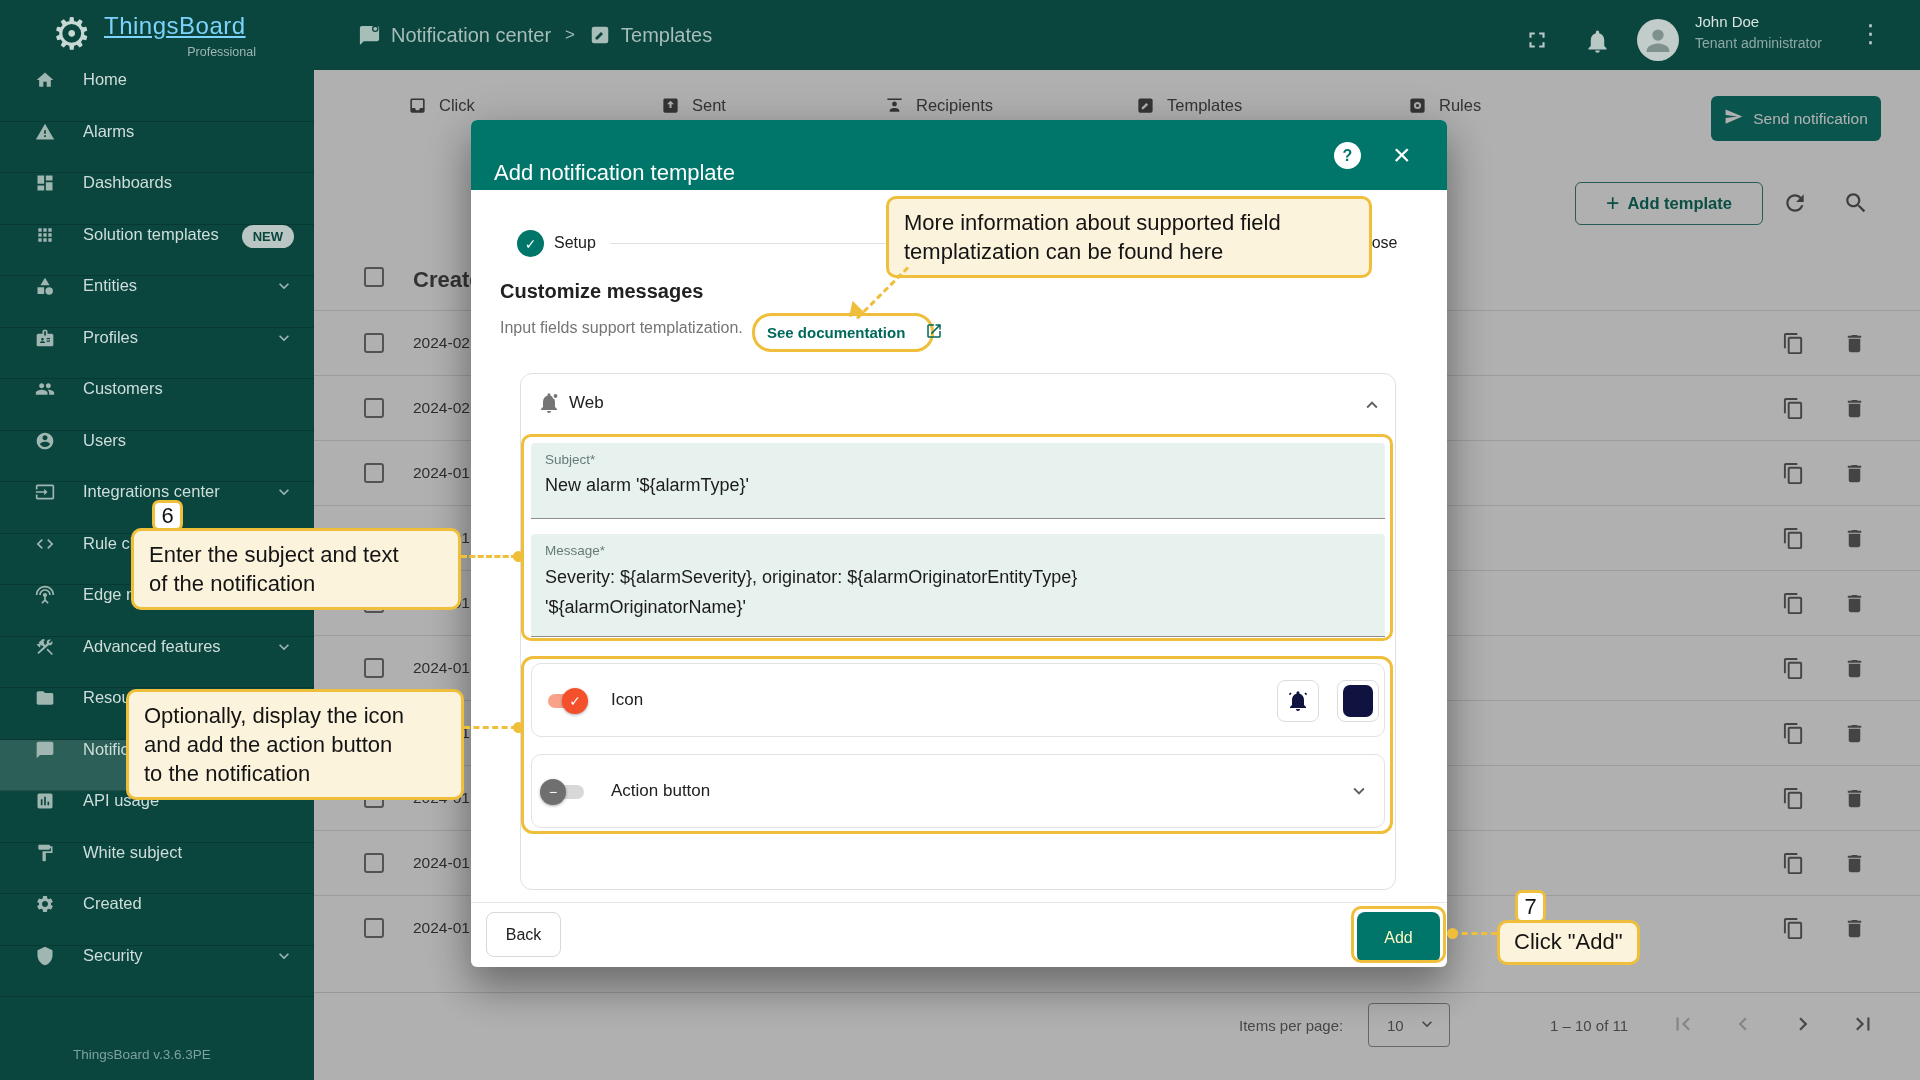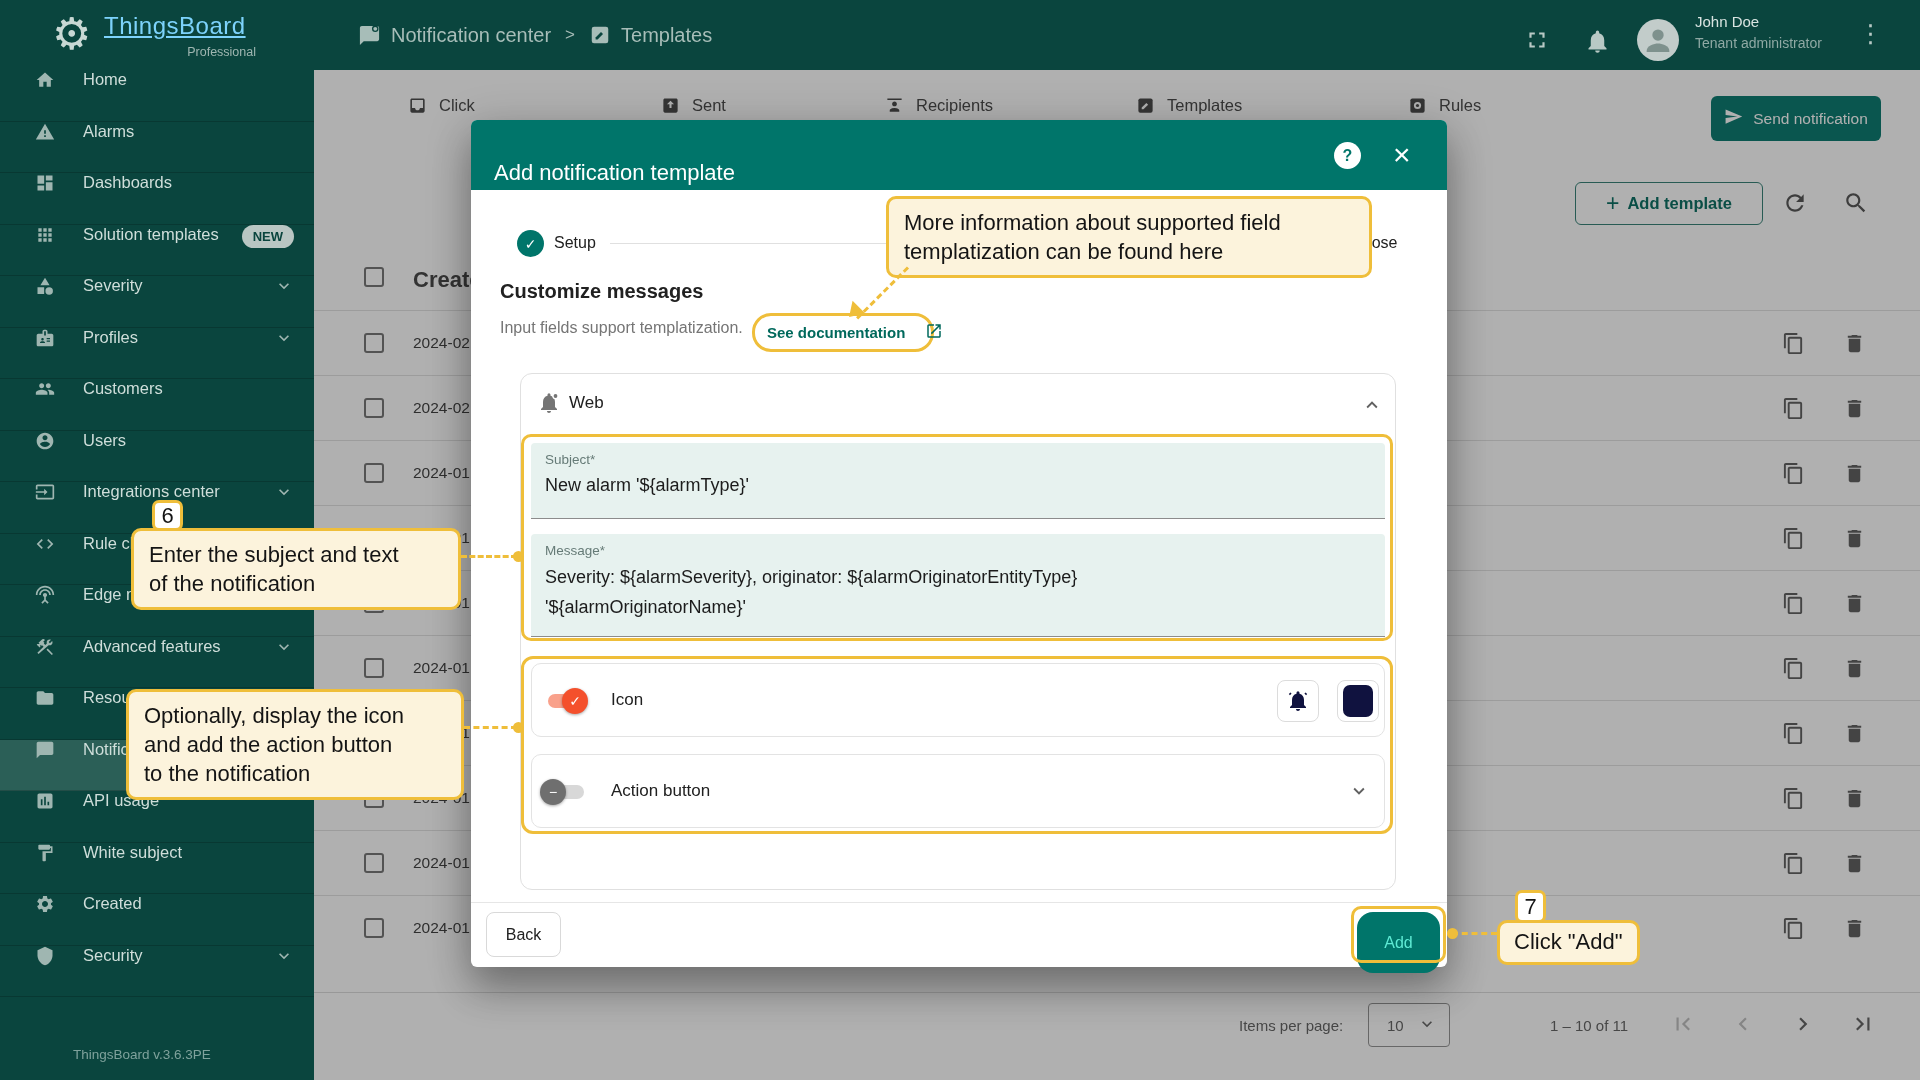--- a/index.html
+++ b/index.html
@@ -94,21 +94,21 @@
   .c-action { top:634px; }
   .tgl-track { position:absolute; left:16px; top:30px; width:36px; height:14px; border-radius:7px; }
   .tgl-thumb { position:absolute; top:24px; width:26px; height:26px; border-radius:50%; display:flex; align-items:center; justify-content:center; color:#fff; font-size:14px; box-shadow:0 1px 3px rgba(0,0,0,.35); }
   .row-lb { position:absolute; left:79px; top:26px; font-size:17px; color:#212121; }
   .bell-btn { position:absolute; left:745px; top:16px; width:42px; height:42px; border:1px solid #DCDCDC; border-radius:8px; display:flex; align-items:center; justify-content:center; color:#10123F; cursor:pointer; }
   .swatch-btn { position:absolute; left:805px; top:16px; width:42px; height:42px; border:1px solid #DCDCDC; border-radius:8px; cursor:pointer; }
   .swatch { position:absolute; left:5px; top:4px; width:30px; height:32px; border-radius:7px; background:#10123F; }
   .act-ch { position:absolute; left:816px; top:25px; color:#616161; cursor:pointer; }
   .dlg-footline { position:absolute; left:0; top:782px; width:976px; border-top:1px solid #E6E6E6; }
   .back-btn { position:absolute; left:15px; top:792px; width:75px; height:45px; border:1px solid #D9D9D9; border-radius:8px; background:#fff; font-size:16px; font-weight:500; color:#212121; display:flex; align-items:center; justify-content:center; cursor:pointer; }
-  .add-btn { position:absolute; left:886px; top:792px; width:83px; height:61px; border-radius:16px; background:#00756A; font-size:16px; font-weight:500; color:#5eead4; display:flex; align-items:center; justify-content:center; cursor:pointer; }
+  .add-btn { position:absolute; left:886px; top:792px; width:83px; height:51px; border-radius:8px; background:#00756A; font-size:16px; font-weight:500; color:#fef9c3; display:flex; align-items:center; justify-content:center; cursor:pointer; }
   .add-outline { position:absolute; left:880px; top:786px; width:95px; height:57px; border:3px solid #EFBE3A; border-radius:10px; pointer-events:none; }
 
   
   .co { position:absolute; z-index:120; }
   .co-box { background:#FCF3DC; border:3px solid #EFBE3A; border-radius:10px; color:#141414; font-size:22px; line-height:29px; padding:9px 15px; }
   .co-num { position:absolute; background:#fff; border:3px solid #EFBE3A; border-radius:7px; color:#141414; font-size:22px; display:flex; align-items:center; justify-content:center; z-index:121; }
   .dash { position:absolute; z-index:120; border-top:3px dashed #EFBE3A; height:0; }
   .dot { position:absolute; z-index:122; width:11px; height:11px; border-radius:50%; background:#EFBE3A; }
   .arrowhead { position:absolute; z-index:121; width:0; height:0; border-left:9px solid transparent; border-right:9px solid transparent; border-top:14px solid #EFBE3A; transform:rotate(45deg); }
 </style>
@@ -201,21 +201,21 @@
     <span class="si-lb">Solution templates</span>
   <span class="si-badge">NEW</span>
         </div>
 
   <div class="si">
     <span class="si-ic">
             <svg viewBox="0 0 24 24" width="20" height="20" fill="currentColor">
               <path d="M12 2l-5.5 9h11L12 2zm5 11.5a4.5 4.5 0 1 0 0 9 4.5 4.5 0 0 0 0-9zM3 21.5h8v-8H3v8z"></path>
             </svg>
           </span>
-    <span class="si-lb">Severity</span>
+    <span class="si-lb">Entities</span>
   <span class="si-ch"><svg viewBox="0 0 24 24" width="20" height="20" fill="currentColor">
               <path d="M7.41 8.59L12 13.17l4.59-4.58L18 10l-6 6-6-6z"></path>
             </svg></span>
         </div>
 
   <div class="si">
     <span class="si-ic">
             <svg viewBox="0 0 24 24" width="20" height="20" fill="currentColor">
               <path d="M20 7h-5V4c0-1.1-.9-2-2-2h-2c-1.1 0-2 .9-2 2v3H4c-1.1 0-2 .9-2 2v11c0 1.1.9 2 2 2h16c1.1 0 2-.9 2-2V9c0-1.1-.9-2-2-2zM9 12c.83 0 1.5.67 1.5 1.5S9.83 15 9 15s-1.5-.67-1.5-1.5S8.17 12 9 12zm3 6H6v-.75c0-1 2-1.5 3-1.5s3 .5 3 1.5V18zm1-9h-2V4h2v5zm5 7.5h-4V15h4v1.5zm0-3h-4V12h4v1.5z"></path>
             </svg>

